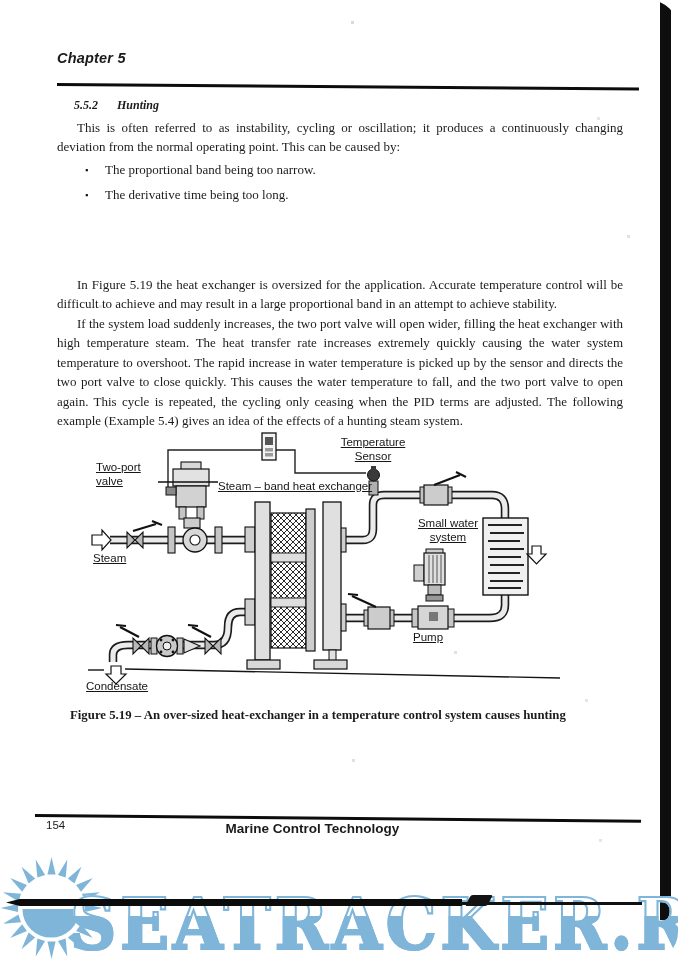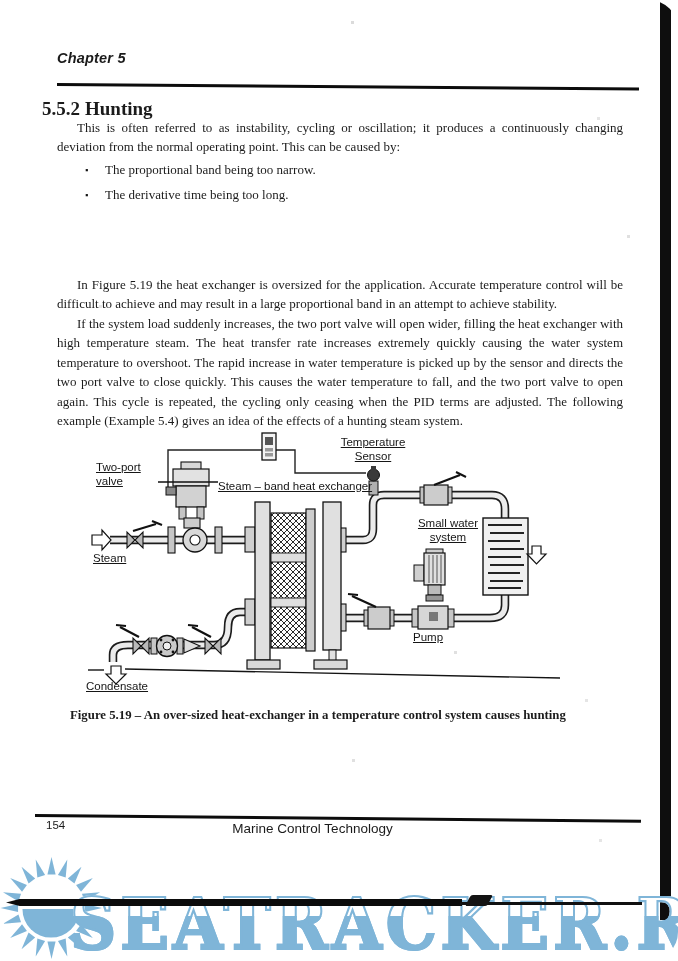--- a/index.html
+++ b/index.html
@@ -11,39 +11,39 @@
     box-shadow:352px 22px 0 1px rgba(0,0,0,.14), 598px 118px 0 1px rgba(0,0,0,.10),
                628px 236px 0 1px rgba(0,0,0,.12), 100px 306px 0 1px rgba(0,0,0,.10),
                455px 652px 0 1px rgba(0,0,0,.12), 586px 700px 0 1px rgba(0,0,0,.10),
                353px 760px 0 1px rgba(0,0,0,.12), 600px 840px 0 1px rgba(0,0,0,.10);}
   
   .chapter{position:absolute;left:57px;top:50px;font-family:"Liberation Sans",sans-serif;
            font-weight:bold;font-style:italic;font-size:14.5px;letter-spacing:.2px;}
   .rule-top{position:absolute;left:57px;top:83px;width:582px;height:2.6px;background:#0c0c0c;
             transform:rotate(.45deg);transform-origin:left center;}
   
-  .sec{position:absolute;left:42px;width:566px;font-weight:bold;font-size:19px;}
+  .sec{position:absolute;left:74px;width:566px;font-weight:bold;font-style:italic;font-size:12px;}
   .sec .num{display:inline-block;width:43px;}
   .para{position:absolute;left:57px;width:566px;font-size:13px;line-height:19.4px;
         text-align:justify;text-indent:20px;margin:0;}
   .bullets{position:absolute;left:85px;top:162px;width:520px;list-style:none;margin:0;padding:0;}
   .bullets li{font-size:13px;line-height:15px;margin-bottom:9px;}
   .bullets .bch{display:inline-block;width:20px;font-size:9px;vertical-align:1px;color:#111;}
   
   .figure{position:absolute;left:80px;top:425px;width:500px;height:280px;}
   .figure svg{position:absolute;left:0;top:0;}
   .dlabel{position:absolute;font-family:"Liberation Sans",sans-serif;font-size:11.5px;
           line-height:13.5px;color:#161616;white-space:pre-line;text-decoration:underline;}
   .caption{position:absolute;left:70px;top:708px;width:530px;font-weight:bold;font-size:12.8px;}
   
   .rule-bot{position:absolute;left:35px;top:814px;width:606px;height:2.6px;background:#0c0c0c;
             transform:rotate(.55deg);transform-origin:left center;}
   .pagenum{position:absolute;left:46px;top:819px;font-family:"Liberation Sans",sans-serif;font-size:11.5px;}
   .ftitle{position:absolute;left:0;top:821px;width:625px;text-align:center;
-          font-family:"Liberation Sans",sans-serif;font-weight:normal;font-size:13.5px;}
+          font-family:"Liberation Sans",sans-serif;font-weight:bold;font-size:13.5px;}
   
   .wm-sun{position:absolute;left:0px;top:856px;z-index:2;}
   .wm-text{position:absolute;left:70px;top:882px;z-index:3;
            font-family:"DejaVu Serif",serif;font-weight:bold;font-size:64px;letter-spacing:4px;
            transform:scaleY(1.12);transform-origin:top left;
            color:#7fb5d8;
            background:linear-gradient(to bottom,#ffffff 0%,#ffffff 40%,#7fb5d8 40%,#7fb5d8 100%);
            -webkit-background-clip:text;background-clip:text;-webkit-text-fill-color:transparent;
            -webkit-text-stroke:2px #7fb5d8;}
   .wm-line-thick{position:absolute;left:6px;top:899px;width:456px;height:7px;background:#0b0b0b;z-index:4;

